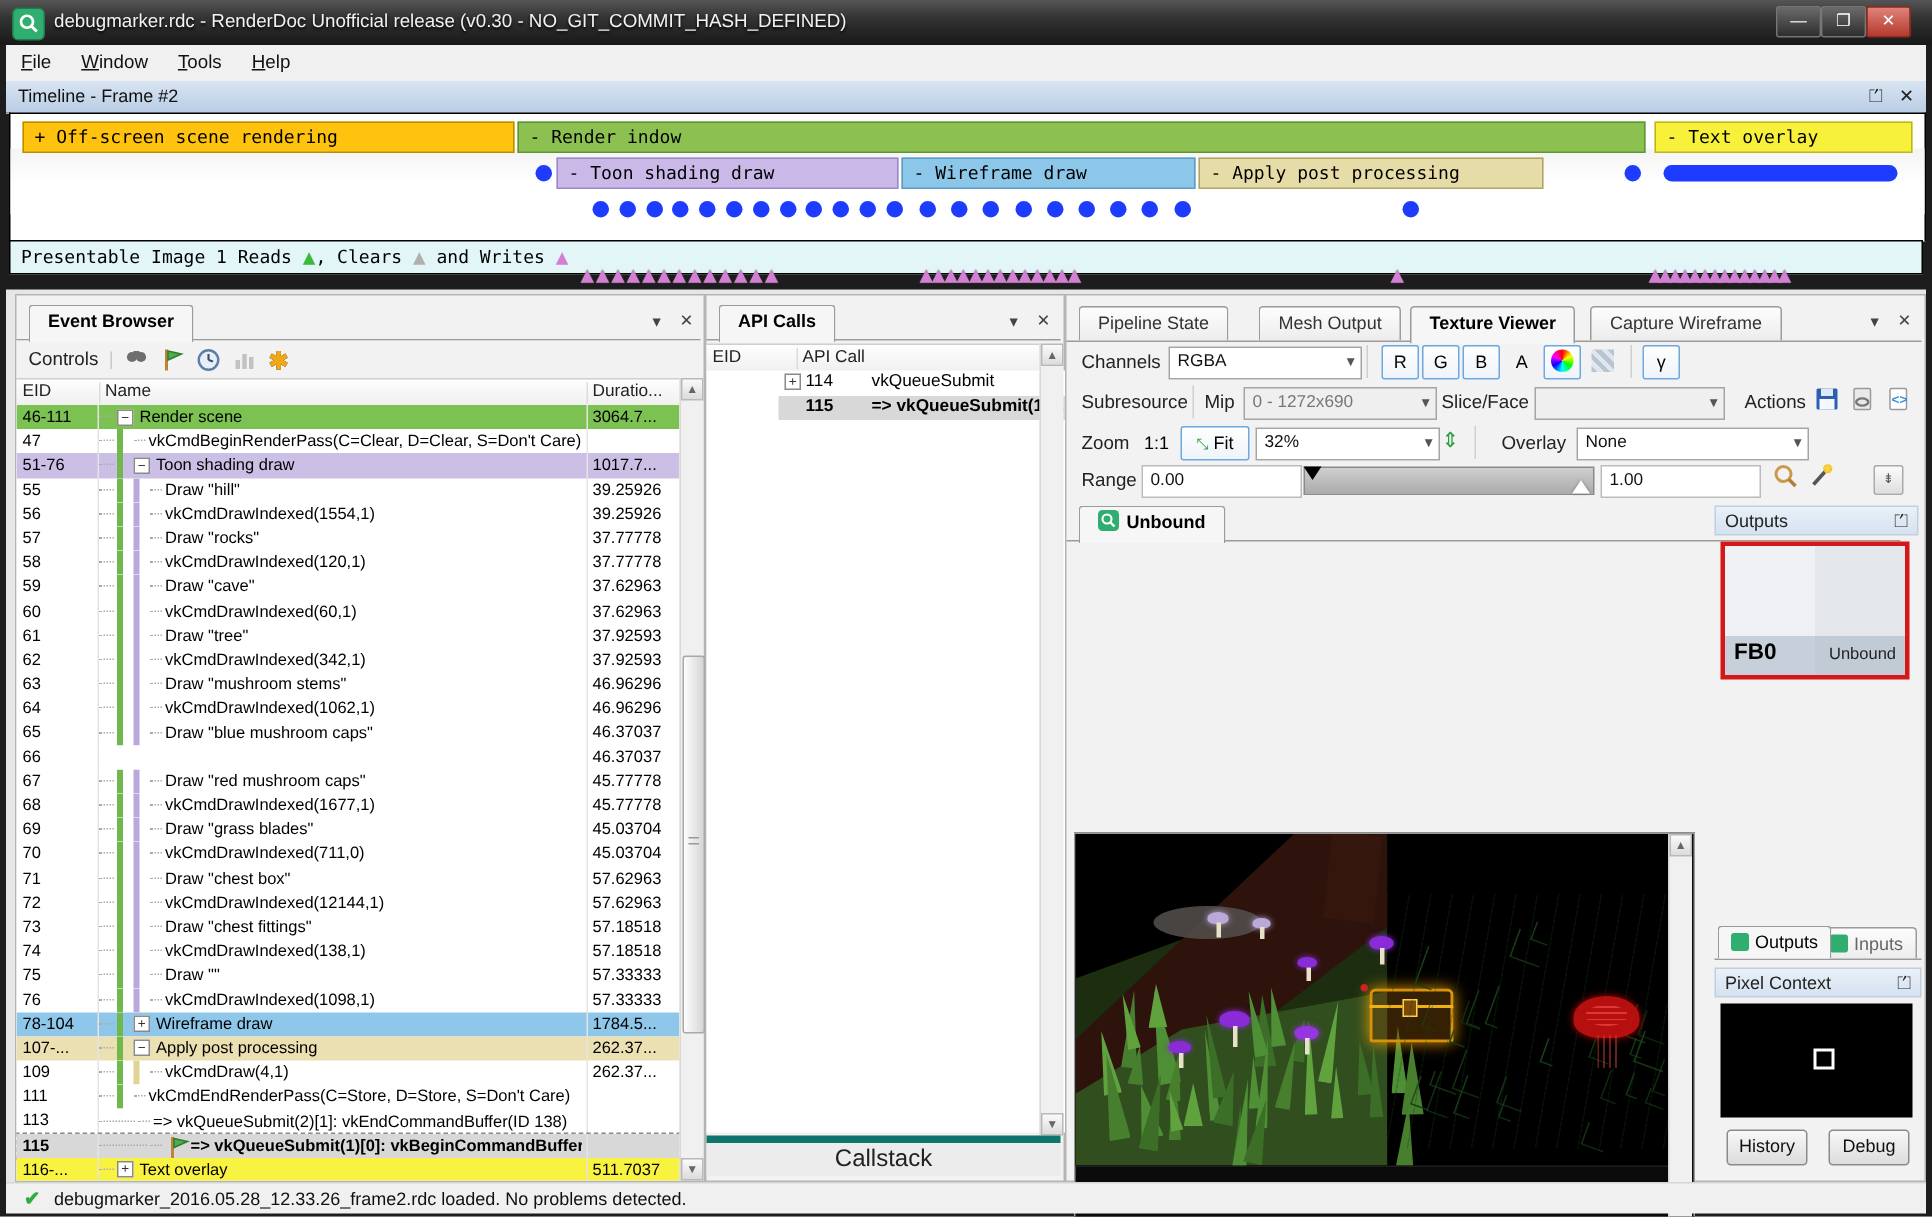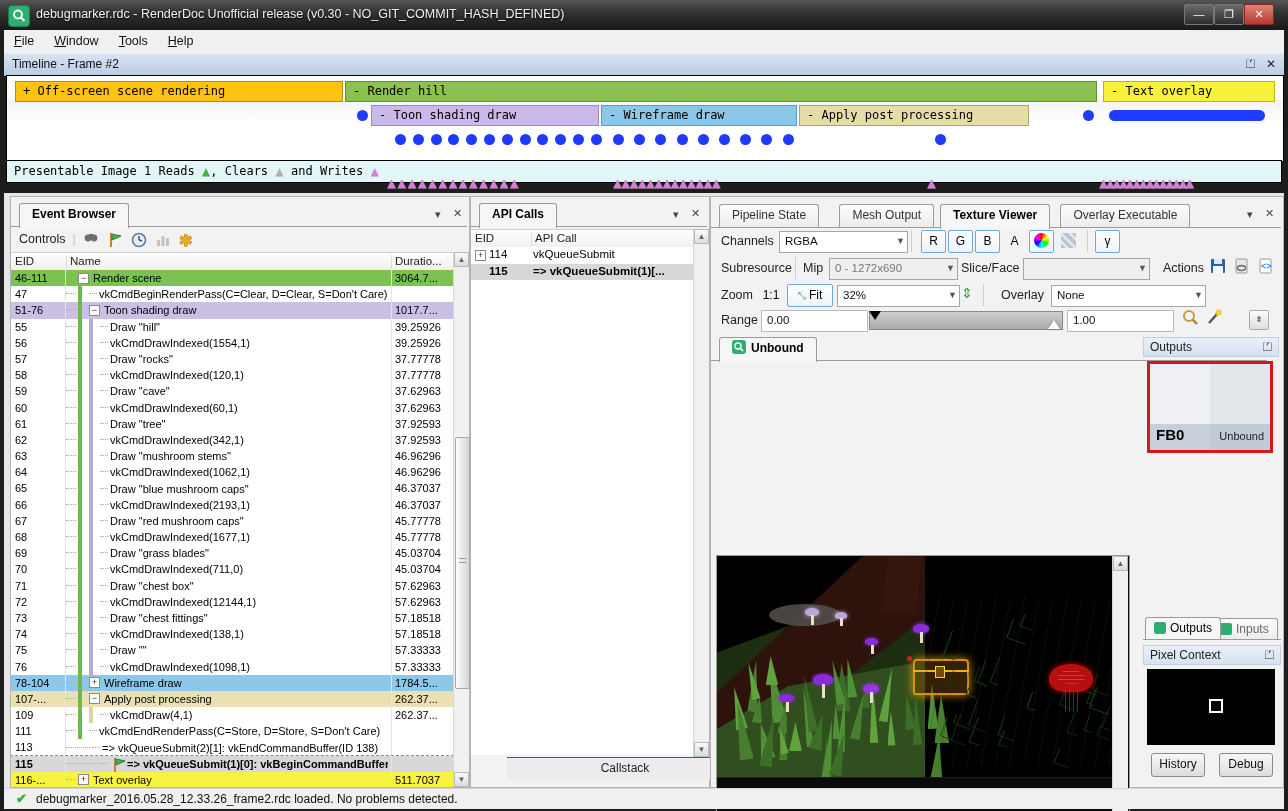--- a/index.html
+++ b/index.html
@@ -52,23 +52,23 @@
   .eb-dur{position:absolute;left:380px;top:0;width:62px;height:100%;line-height:16px;padding-left:3px;border-left:1px solid #e4e4e4;}
   .guide{display:inline-block;width:4px;height:16.2px;margin-right:7px;flex:none;}
   .lead{display:inline-block;width:12px;height:1px;border-top:1px dotted #aaa;margin-right:2px;flex:none;}
   .expander{display:inline-block;width:9px;height:9px;border:1px solid #8a8a8a;background:#fff;font-size:9px;line-height:8px;text-align:center;margin-right:4px;flex:none;color:#333;}
   .scrollbar{background:#f0f0f0;border-left:1px solid #d8d8d8;}
   .sb-btn{position:absolute;left:0;width:15px;height:15px;background:linear-gradient(#fafafa,#dcdcdc);border:1px solid #b9b9b9;box-sizing:border-box;color:#666;font-size:8px;text-align:center;line-height:13px;}
   .sb-thumb{position:absolute;left:1px;width:13px;background:linear-gradient(90deg,#fdfdfd,#d5d5d5);border:1px solid #a8a8a8;border-radius:2px;}
 
   
   #api-panel{left:466px;top:3px;width:238px;height:590px;background:#f2f2f2;border:1px solid #b4b4b4;}
-  #api-rows{left:0;top:50px;width:222px;height:508px;background:#fff;}
+  #api-rows{left:0;top:50px;width:222px;height:508px;background:#fff;padding-left:48px;}
   .api-row{position:relative;height:16.5px;font-size:11.5px;white-space:nowrap;}
-  #api-callstack{left:0;top:560px;width:236px;height:22px;background:#ececec;border-top:1px solid #0f766e;text-align:center;font-size:12px;color:#222;line-height:21px;margin-left:36px;}
+  #api-callstack{left:0;top:560px;width:236px;height:22px;background:#ececec;border-top:5px solid #0f766e;text-align:center;font-size:16px;color:#222;line-height:21px;}
 
   
   #tv-panel{left:706px;top:3px;width:572px;height:590px;background:#f2f2f2;border:1px solid #b4b4b4;}
   .tv-label{font-size:12.5px;color:#222;}
   .combo{position:absolute;background:#fff;border:1px solid #a5a5a5;font-size:11.5px;color:#111;line-height:18px;padding-left:5px;}
   .combo .arr{position:absolute;right:2px;top:0;color:#555;font-size:9px;line-height:18px;}
   .combo.disabled{background:#efefef;color:#777;}
   .chanbtn{position:absolute;width:23px;height:21px;text-align:center;line-height:20px;font-size:12px;border:1px solid #6fa8e0;background:linear-gradient(#fefefe,#eef4fb);border-radius:2px;color:#000;}
   .chanbtn.flat{border:1px solid transparent;background:transparent;}
   .sep{position:absolute;width:1px;background:#cfcfcf;}
@@ -110,21 +110,21 @@
 <div id="menubar" class="abs"><div class="menu-item"><span>F</span>ile</div><div class="menu-item"><span>W</span>indow</div><div class="menu-item"><span>T</span>ools</div><div class="menu-item"><span>H</span>elp</div></div>
 
 <div id="tl-header" class="abs">
   <div id="tl-title" class="abs">Timeline - Frame #2</div>
   <div class="abs" style="left:1242px;top:3px;font-size:12px;color:#222;">⏍</div>
   <div class="abs" style="left:1262px;top:3px;font-size:12px;color:#222;">✕</div>
 </div>
 <div id="tl-body" class="abs mono">
   <div class="tl-shade abs"></div>
 <div class="tl-bar abs" style="left: 8px; top: 5px; width: 328px; background: rgb(255, 194, 14); border-color: rgb(185, 142, 0);">+ Off-screen scene rendering</div>
-    <div class="tl-bar abs" style="left: 338px; top: 5px; width: 752px; background: rgb(140, 193, 82); border-color: rgb(94, 148, 50);">- Render hill</div>
+    <div class="tl-bar abs" style="left: 338px; top: 5px; width: 752px; background: rgb(140, 193, 82); border-color: rgb(94, 148, 50);">- Render indow</div>
     <div class="tl-bar abs" style="left: 1096px; top: 5px; width: 172px; background: rgb(248, 241, 59); border-color: rgb(189, 181, 29);">- Text overlay</div>
     <div class="tl-bar abs" style="left: 364px; top: 29px; width: 228px; background: rgb(201, 184, 232); border-color: rgb(156, 136, 200);">- Toon shading draw</div>
     <div class="tl-bar abs" style="left: 594px; top: 29px; width: 196px; background: rgb(140, 198, 232); border-color: rgb(92, 156, 192);">- Wireframe draw</div>
     <div class="tl-bar abs" style="left: 792px; top: 29px; width: 230px; background: rgb(230, 220, 168); border-color: rgb(176, 164, 104);">- Apply post processing</div>
     <div class="tl-dot abs" style="left: 350px; top: 34px;"></div>
     <div class="tl-dot abs" style="left: 1076px; top: 34px;"></div>
     <div class="tl-dot abs" style="left: 388px; top: 58px;"></div>
     <div class="tl-dot abs" style="left: 405.8px; top: 58px;"></div>
     <div class="tl-dot abs" style="left: 423.6px; top: 58px;"></div>
     <div class="tl-dot abs" style="left: 441.4px; top: 58px;"></div>
@@ -344,27 +344,20 @@
             <div class="lead" style="width: 10px;"></div>
             <div class="guide" style="background: rgb(112, 184, 76);"></div>
             <div class="guide" style="background: rgb(185, 168, 220);"></div>
             <div class="lead" style="width: 8px;"></div>
             <span>Draw "blue mushroom caps"</span>
           </div>
           <div class="eb-dur">46.37037</div>
         </div>
         <div class="eb-row">
           <div class="eb-eid">66</div>
-          <div class="eb-name">
-            <div class="lead" style="width: 10px;"></div>
-            <div class="guide" style="background: rgb(112, 184, 76);"></div>
-            <div class="guide" style="background: rgb(185, 168, 220);"></div>
-            <div class="lead" style="width: 8px;"></div>
-            <span>vkCmdDrawIndexed(2193,1)</span>
-          </div>
           <div class="eb-dur">46.37037</div>
         </div>
         <div class="eb-row">
           <div class="eb-eid">67</div>
           <div class="eb-name">
             <div class="lead" style="width: 10px;"></div>
             <div class="guide" style="background: rgb(112, 184, 76);"></div>
             <div class="guide" style="background: rgb(185, 168, 220);"></div>
             <div class="lead" style="width: 8px;"></div>
             <span>Draw "red mushroom caps"</span>
@@ -577,21 +570,21 @@
       <div class="sb-btn" style="top:513px;">▼</div>
     </div>
     <div id="api-callstack" class="abs">Callstack</div>
   </div>
 
   <div id="tv-panel" class="abs">
     <div id="tv-tabs">
         <div class="tab" style="left: 8px;">Pipeline State</div>
         <div class="tab" style="left: 128.4px;">Mesh Output</div>
         <div class="tab active" style="left: 229px;">Texture Viewer</div>
-        <div class="tab" style="left: 349.4px;">Overlay Executable</div>
+        <div class="tab" style="left: 349.4px;">Capture Wireframe</div>
       </div>
     <div class="tabstrip abs" style="left:0;top:30px;width:570px;"></div>
     <div class="panel-glyphs" style="left:536px;top:11px;">▾</div>
     <div class="panel-glyphs" style="left:554px;top:10px;">✕</div>
 
     <div class="tv-label abs" style="left:10px;top:37px;">Channels</div>
     <div class="combo" style="left:68px;top:34px;width:122px;height:20px;"><span>RGBA</span><span class="arr">▼</span></div>
     <div class="sep" style="left:200px;top:33px;height:22px;"></div>
     <div class="chanbtn" style="left:210px;top:33px;">R</div>
     <div class="chanbtn" style="left:237px;top:33px;">G</div>

